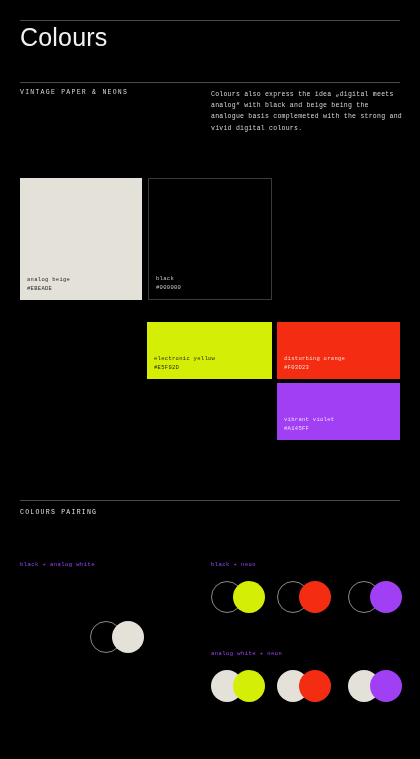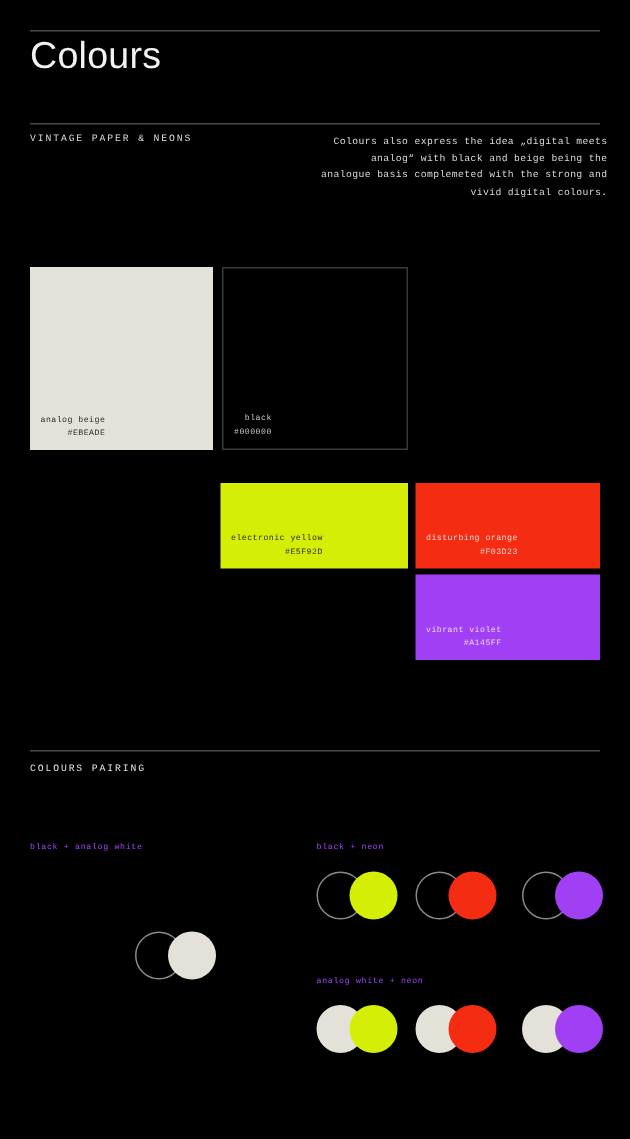--- a/index.html
+++ b/index.html
@@ -15,21 +15,20 @@
     font-family: "Liberation Mono", "DejaVu Sans Mono", monospace;
     color: #ffffff;
     position: relative;
   }
 
   .page {
     position: relative;
     width: 420px;
     height: 759px;
     background: #000000;
-    text-align: right;
   }
 
   
   .rule {
     position: absolute;
     left: 20px;
     width: 380px;
     height: 1px;
     background: #4a4a4a;
   }

